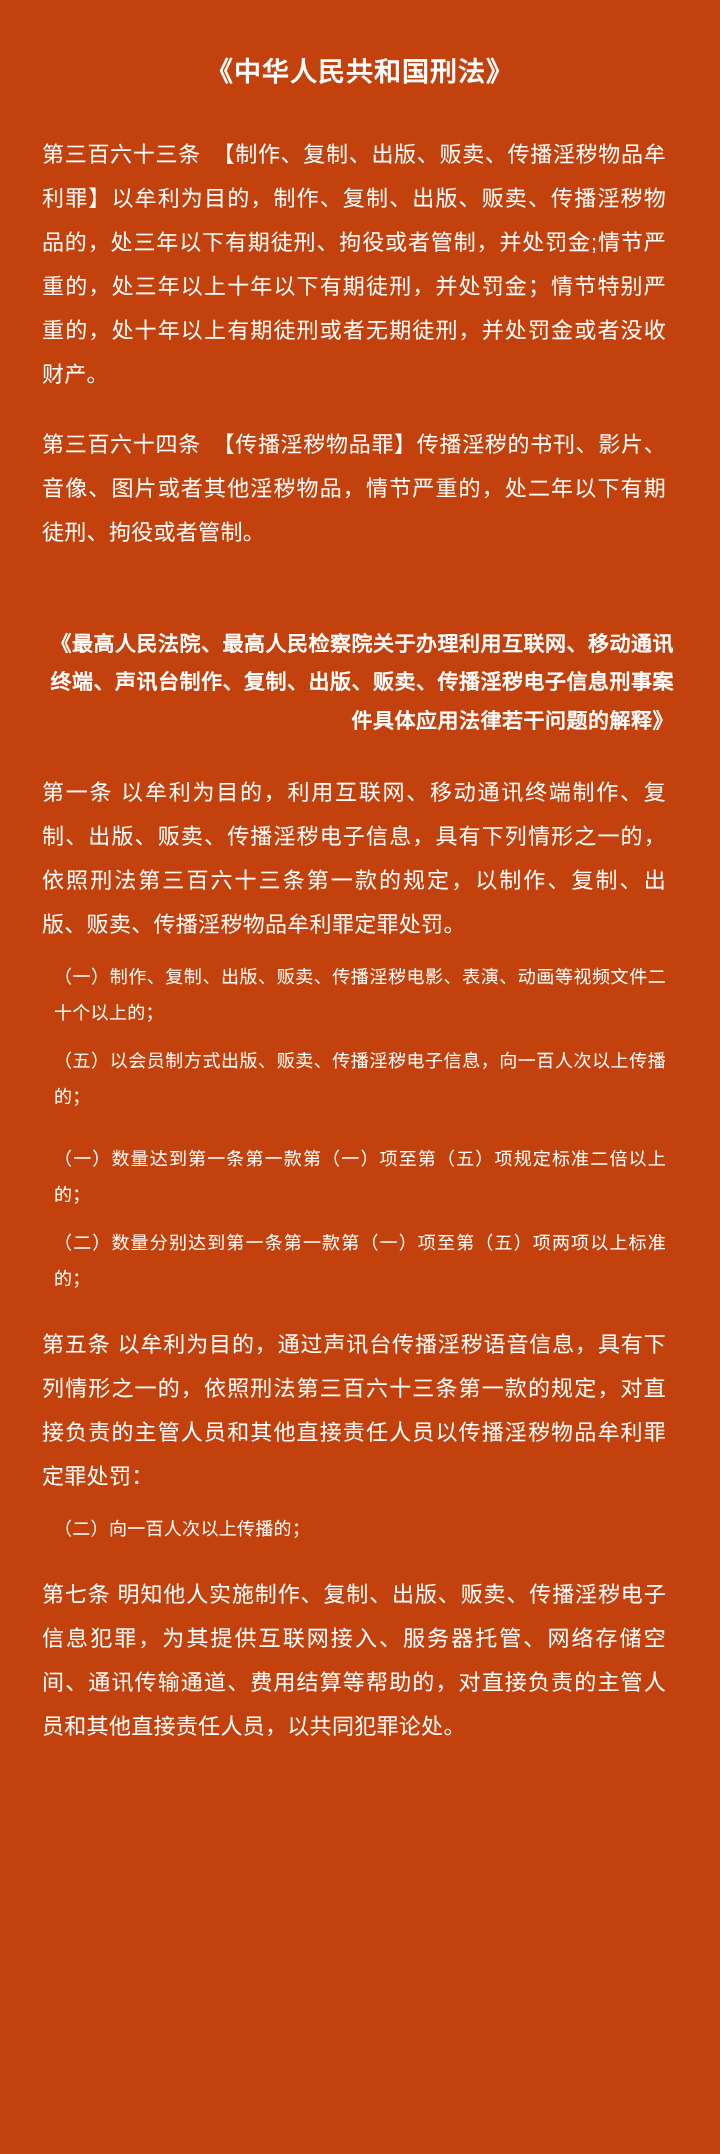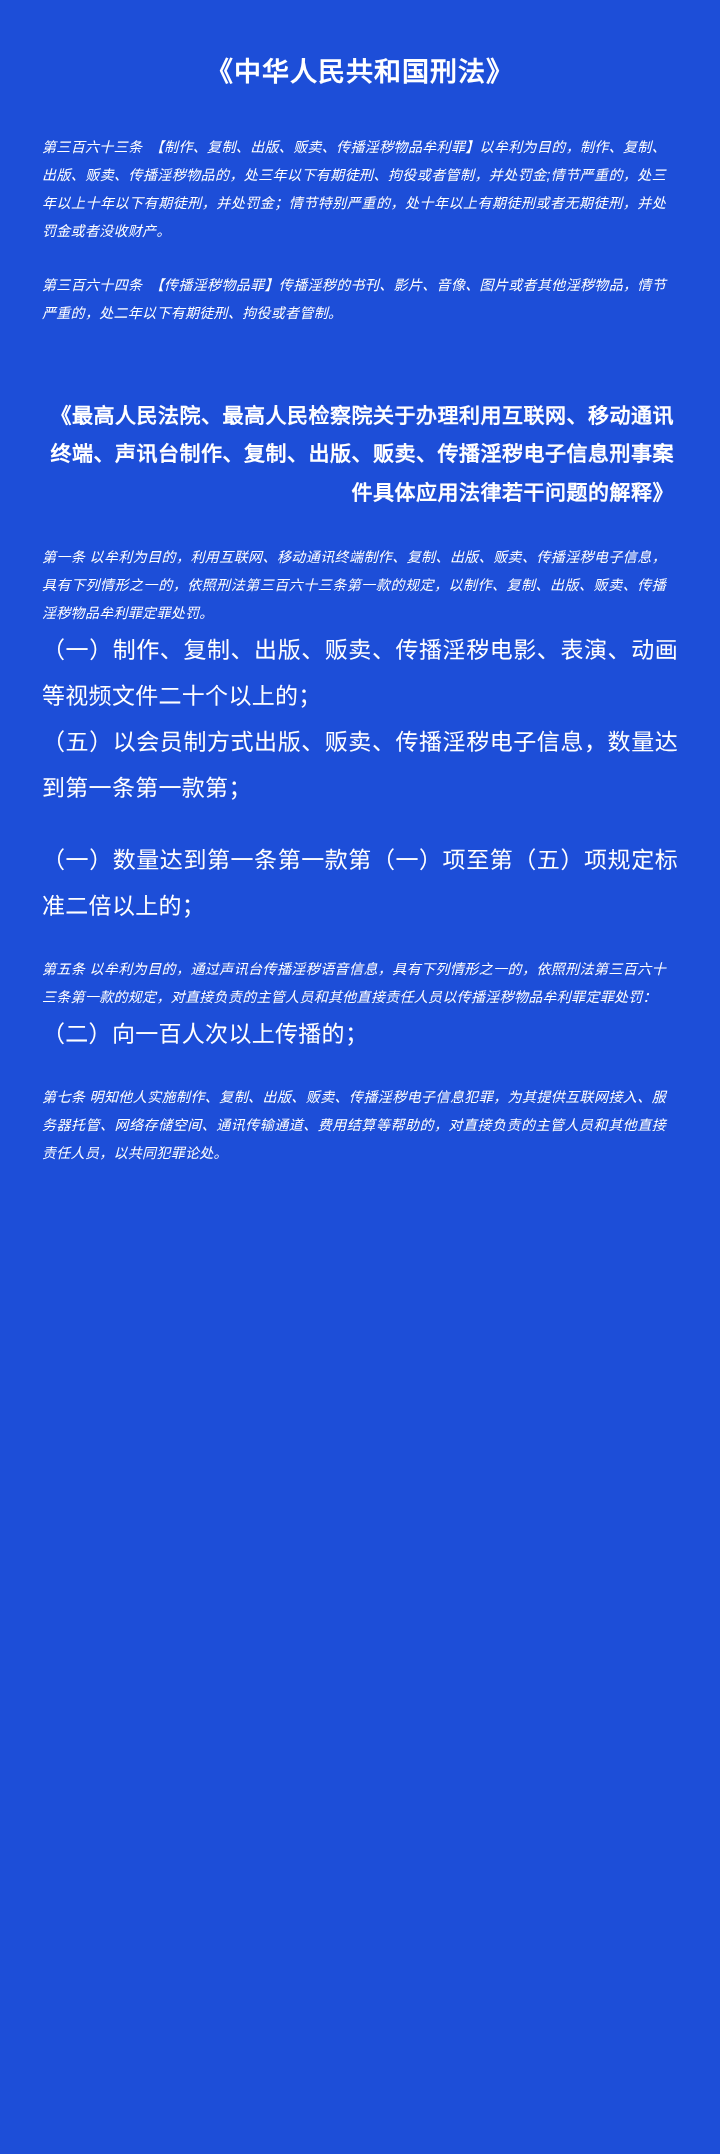--- a/index.html
+++ b/index.html
@@ -13,59 +13,58 @@
     background: #2a3c6e;
     font-family: "Liberation Sans", "DejaVu Sans", sans-serif;
     color: #ffffff;
     -webkit-font-smoothing: antialiased;
   }
   .page {
     width: 720px;
     min-height: 2154px;
     box-sizing: border-box;
     padding: 44px 42px 60px 42px;
-    background: #1d4ed8;
+    background: #c2410c;
   }
   .title-main {
     text-align: center;
     font-size: 27px;
     font-weight: bold;
     letter-spacing: 1px;
     margin: 8px 0 40px 0;
     line-height: 1.5;
   }
   .para {
-    font-size: 14px;
+    font-size: 22px;
     line-height: 2.0;
     letter-spacing: 0.3px;
     margin: 0 12px 26px 0;
     text-align: justify;
     text-justify: inter-ideograph;
-    font-style: italic;
   }
   .gap-lg {
     height: 44px;
   }
   .title-sub {
     text-align: right;
     font-size: 21px;
     font-weight: bold;
     line-height: 1.85;
     letter-spacing: 0.5px;
     margin: 0 0 30px 0;
     padding: 0 4px;
   }
   .art-head {
     margin-bottom: 0;
   }
   .sub-item {
-    font-size: 23px;
+    font-size: 18px;
     line-height: 2.0;
     letter-spacing: 0.3px;
-    margin: 0;
+    margin: 12px;
     text-align: justify;
     text-justify: inter-ideograph;
   }
   .block {
     margin-bottom: 26px;
   }
   .block:last-child {
     margin-bottom: 0;
   }
 </style>
@@ -80,25 +79,26 @@
 
   <p class="para">第三百六十四条　【传播淫秽物品罪】传播淫秽的书刊、影片、音像、图片或者其他淫秽物品，情节严重的，处二年以下有期徒刑、拘役或者管制。</p>
 
   <div class="gap-lg"></div>
 
   <h2 class="title-sub">《最高人民法院、最高人民检察院关于办理利用互联网、移动通讯终端、声讯台制作、复制、出版、贩卖、传播淫秽电子信息刑事案件具体应用法律若干问题的解释》</h2>
 
   <div class="block">
     <p class="para art-head">第一条 以牟利为目的，利用互联网、移动通讯终端制作、复制、出版、贩卖、传播淫秽电子信息，具有下列情形之一的，依照刑法第三百六十三条第一款的规定，以制作、复制、出版、贩卖、传播淫秽物品牟利罪定罪处罚。</p>
     <p class="sub-item">（一）制作、复制、出版、贩卖、传播淫秽电影、表演、动画等视频文件二十个以上的；</p>
-    <p class="sub-item">（五）以会员制方式出版、贩卖、传播淫秽电子信息，数量达到第一条第一款第；</p>
+    <p class="sub-item">（五）以会员制方式出版、贩卖、传播淫秽电子信息，向一百人次以上传播的；</p>
   </div>
 
   <div class="block">
     <p class="sub-item">（一）数量达到第一条第一款第（一）项至第（五）项规定标准二倍以上的；</p>
+    <p class="sub-item">（二）数量分别达到第一条第一款第（一）项至第（五）项两项以上标准的；</p>
   </div>
 
   <div class="block">
     <p class="para art-head">第五条 以牟利为目的，通过声讯台传播淫秽语音信息，具有下列情形之一的，依照刑法第三百六十三条第一款的规定，对直接负责的主管人员和其他直接责任人员以传播淫秽物品牟利罪定罪处罚：</p>
     <p class="sub-item">（二）向一百人次以上传播的；</p>
   </div>
 
   <div class="block">
     <p class="para art-head">第七条 明知他人实施制作、复制、出版、贩卖、传播淫秽电子信息犯罪，为其提供互联网接入、服务器托管、网络存储空间、通讯传输通道、费用结算等帮助的，对直接负责的主管人员和其他直接责任人员，以共同犯罪论处。</p>
   </div>

